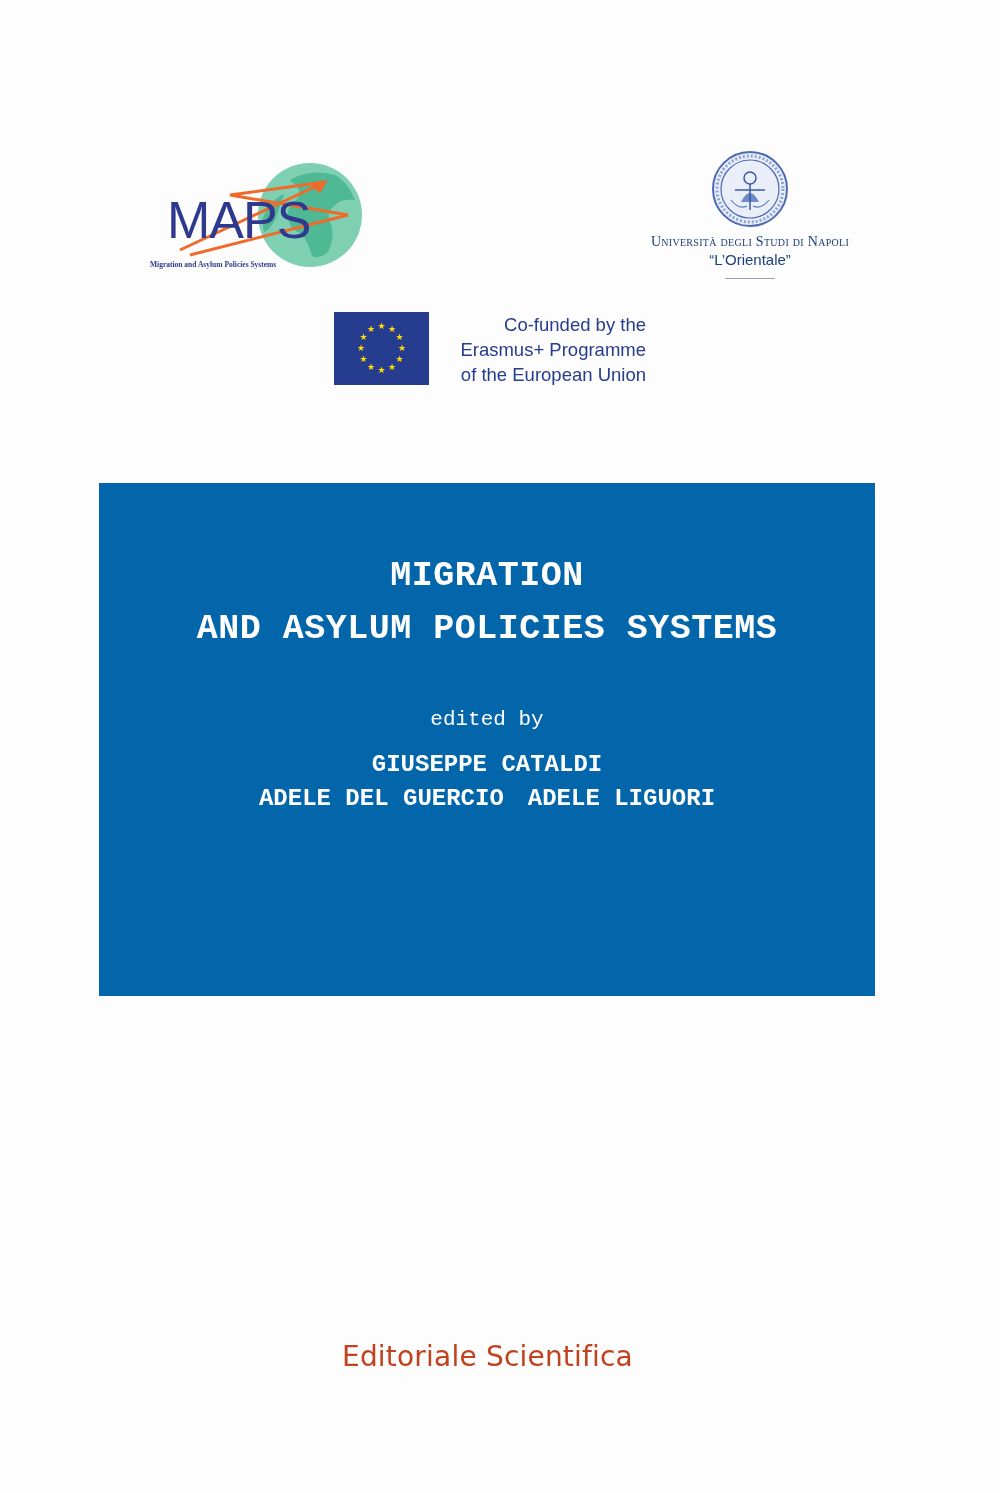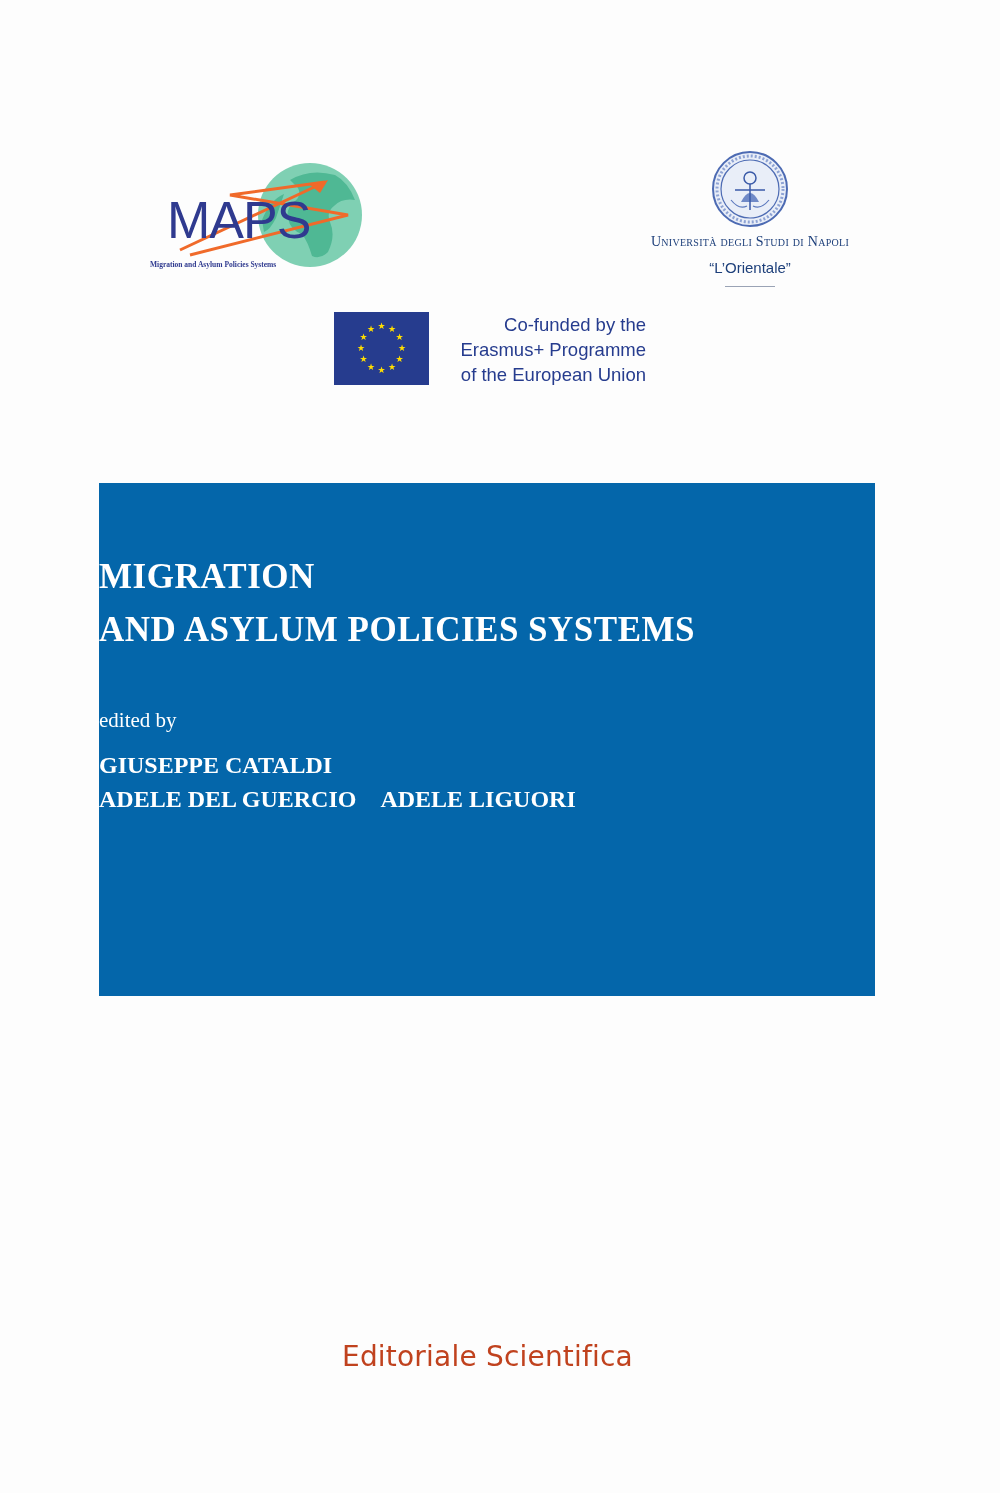--- a/index.html
+++ b/index.html
@@ -70,21 +70,21 @@
       font-size: 14px;
       color: #1d3f7a;
       letter-spacing: 0.3px;
       white-space: nowrap;
       font-variant: small-caps;
     }
     .uni-sub {
       font-family: "Liberation Sans", sans-serif;
       font-size: 15px;
       color: #1d3f7a;
-      margin-top: 9px;
+      margin-top: 1px;
       white-space: nowrap;
     }
     .uni-rule {
       width: 50px;
       height: 1px;
       background: #9aa3b5;
       margin: 10px auto 0;
     }
 
     
@@ -118,22 +118,22 @@
 
     
     .title-block {
       position: absolute;
       left: 99px;
       top: 483px;
       width: 776px;
       height: 513px;
       background: #0466aa;
       color: #ffffff;
-      text-align: left;
-      font-family: Liberation Serif, serif;
+      text-align: center;
+      font-family: Liberation Mono, monospace;
     }
     .title-line {
       font-weight: bold;
       font-size: 35px;
       line-height: 53px;
       letter-spacing: 0.5px;
       white-space: nowrap;
     }
     .title-first {
       margin-top: 67px;

